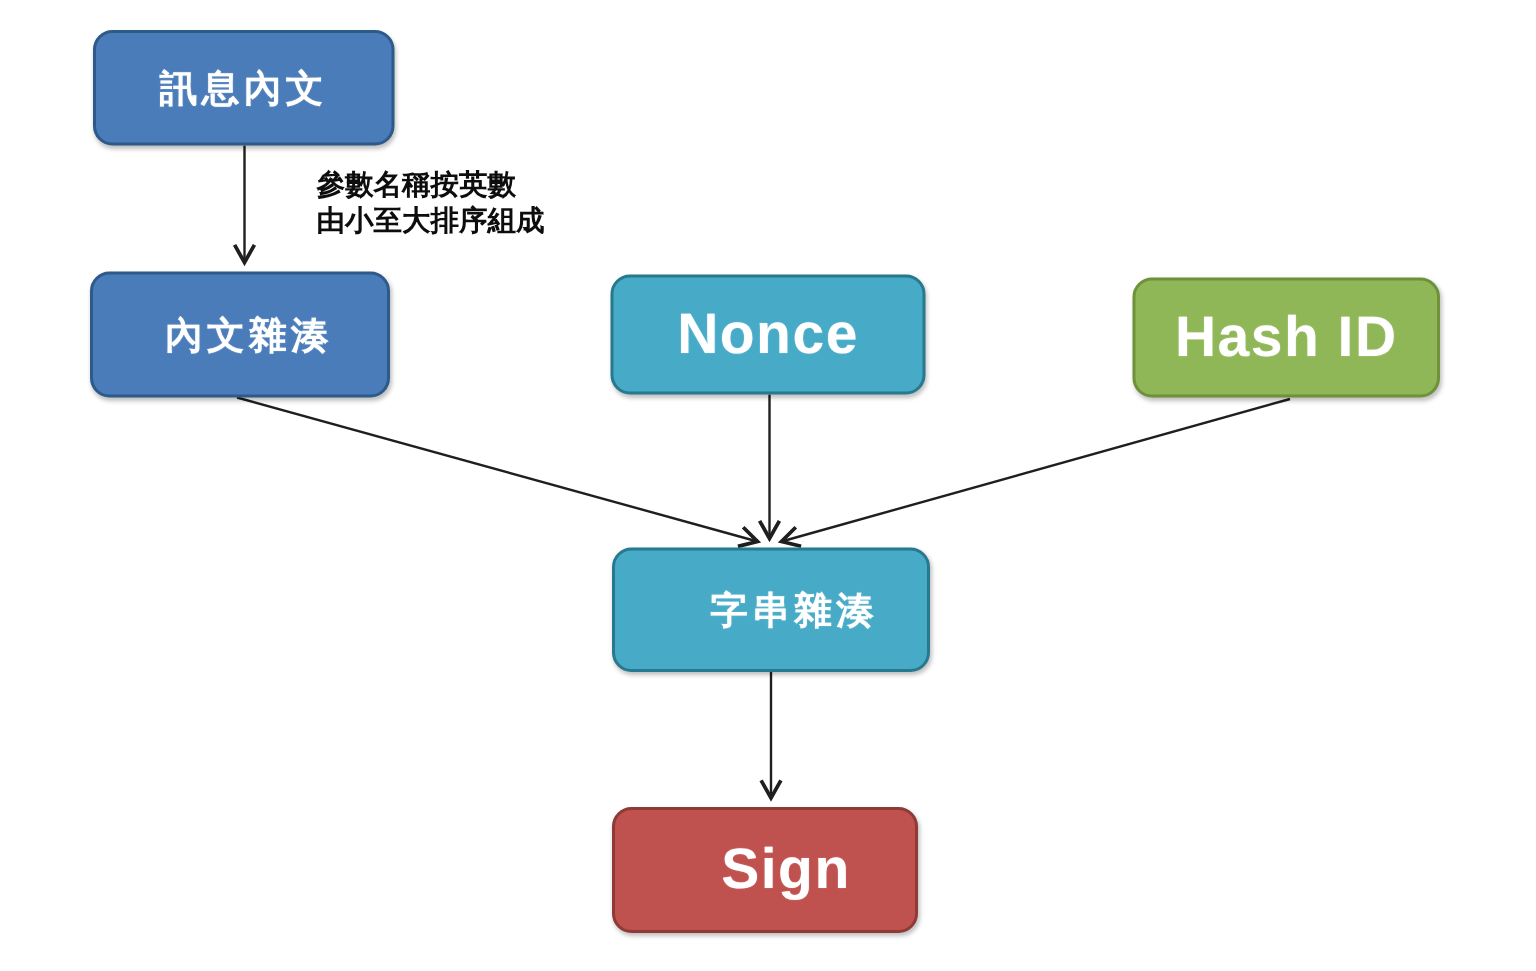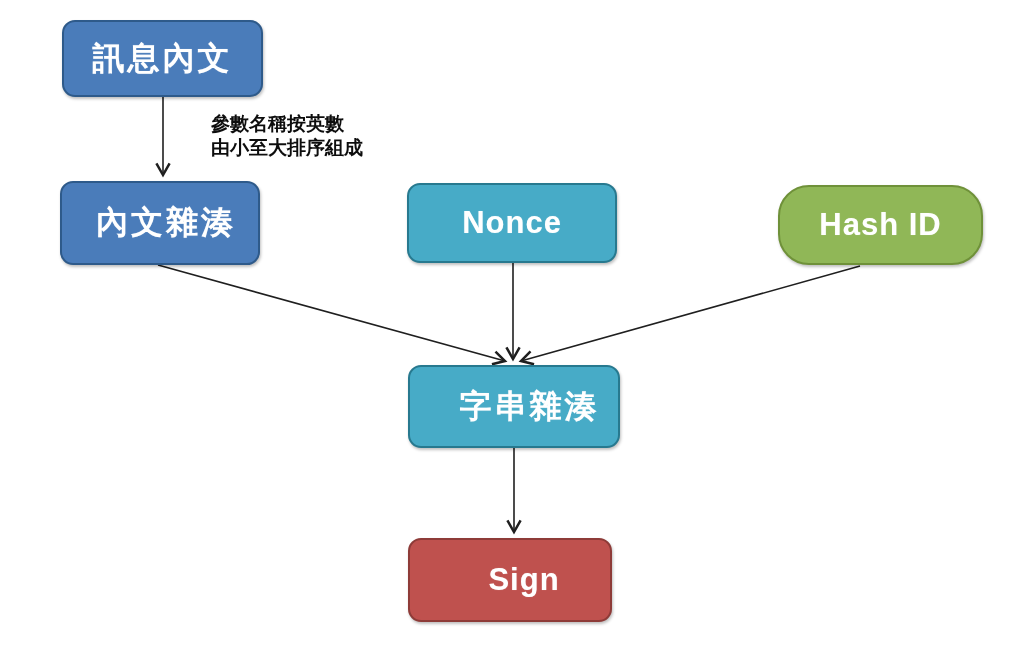--- a/index.html
+++ b/index.html
@@ -29,43 +29,43 @@
     border: 2px solid #333;
     border-radius: 13px;
     display: flex;
     align-items: center;
     justify-content: center;
     box-shadow: 1px 2px 3px rgba(0,0,0,0.25);
   }
   .node-label {
     color: #ffffff;
     font-weight: bold;
-    font-size: 31px;
+    font-size: 38px;
     letter-spacing: 1px;
     white-space: nowrap;
     text-shadow: 0 0 1px rgba(255,255,255,0.4);
   }
   .node-label.cjk {
-    font-size: 32px;
+    font-size: 25px;
     letter-spacing: 3px;
   }
   .edge-label {
     position: absolute;
     color: #0d0d0d;
     font-weight: bold;
     font-size: 19px;
     line-height: 24px;
     white-space: nowrap;
     margin-left: 40px;
   }
   
   #node-message-body { left: 62px;  top: 20px;  width: 201px; height: 77px; }
   #node-content-hash { left: 60px;  top: 181px; width: 200px; height: 84px; padding-left: 12px; }
   #node-nonce        { left: 407px; top: 183px; width: 210px; height: 80px; }
-  #node-hash-id      { left: 778px; top: 185px; width: 205px; height: 80px; border-radius: 31px; }
+  #node-hash-id      { left: 755px; top: 185px; width: 205px; height: 80px; }
   #node-string-hash  { left: 408px; top: 365px; width: 212px; height: 83px; }
   #node-sign         { left: 408px; top: 538px; width: 204px; height: 84px; }
   
   #label-sort-rule { left: 171px; top: 112px; }
   #label-sha-rule  { left: 526px; top: 468px; }
 </style>
 </head>
 <body>
 
 <div class="canvas">

